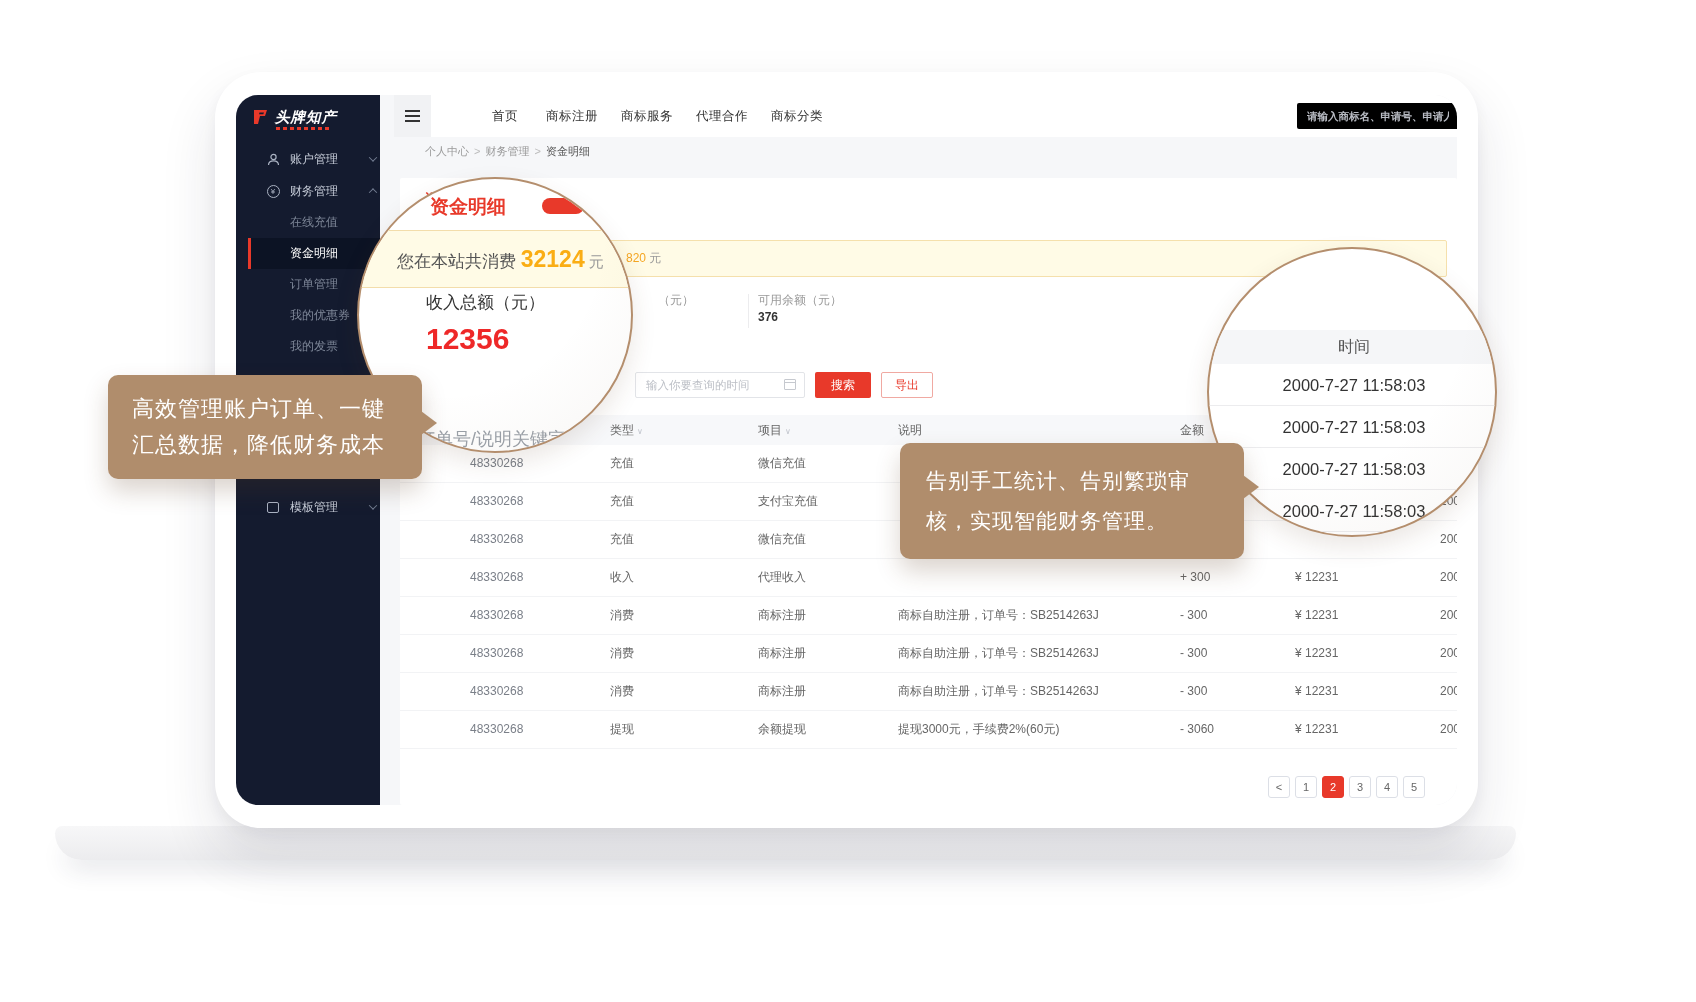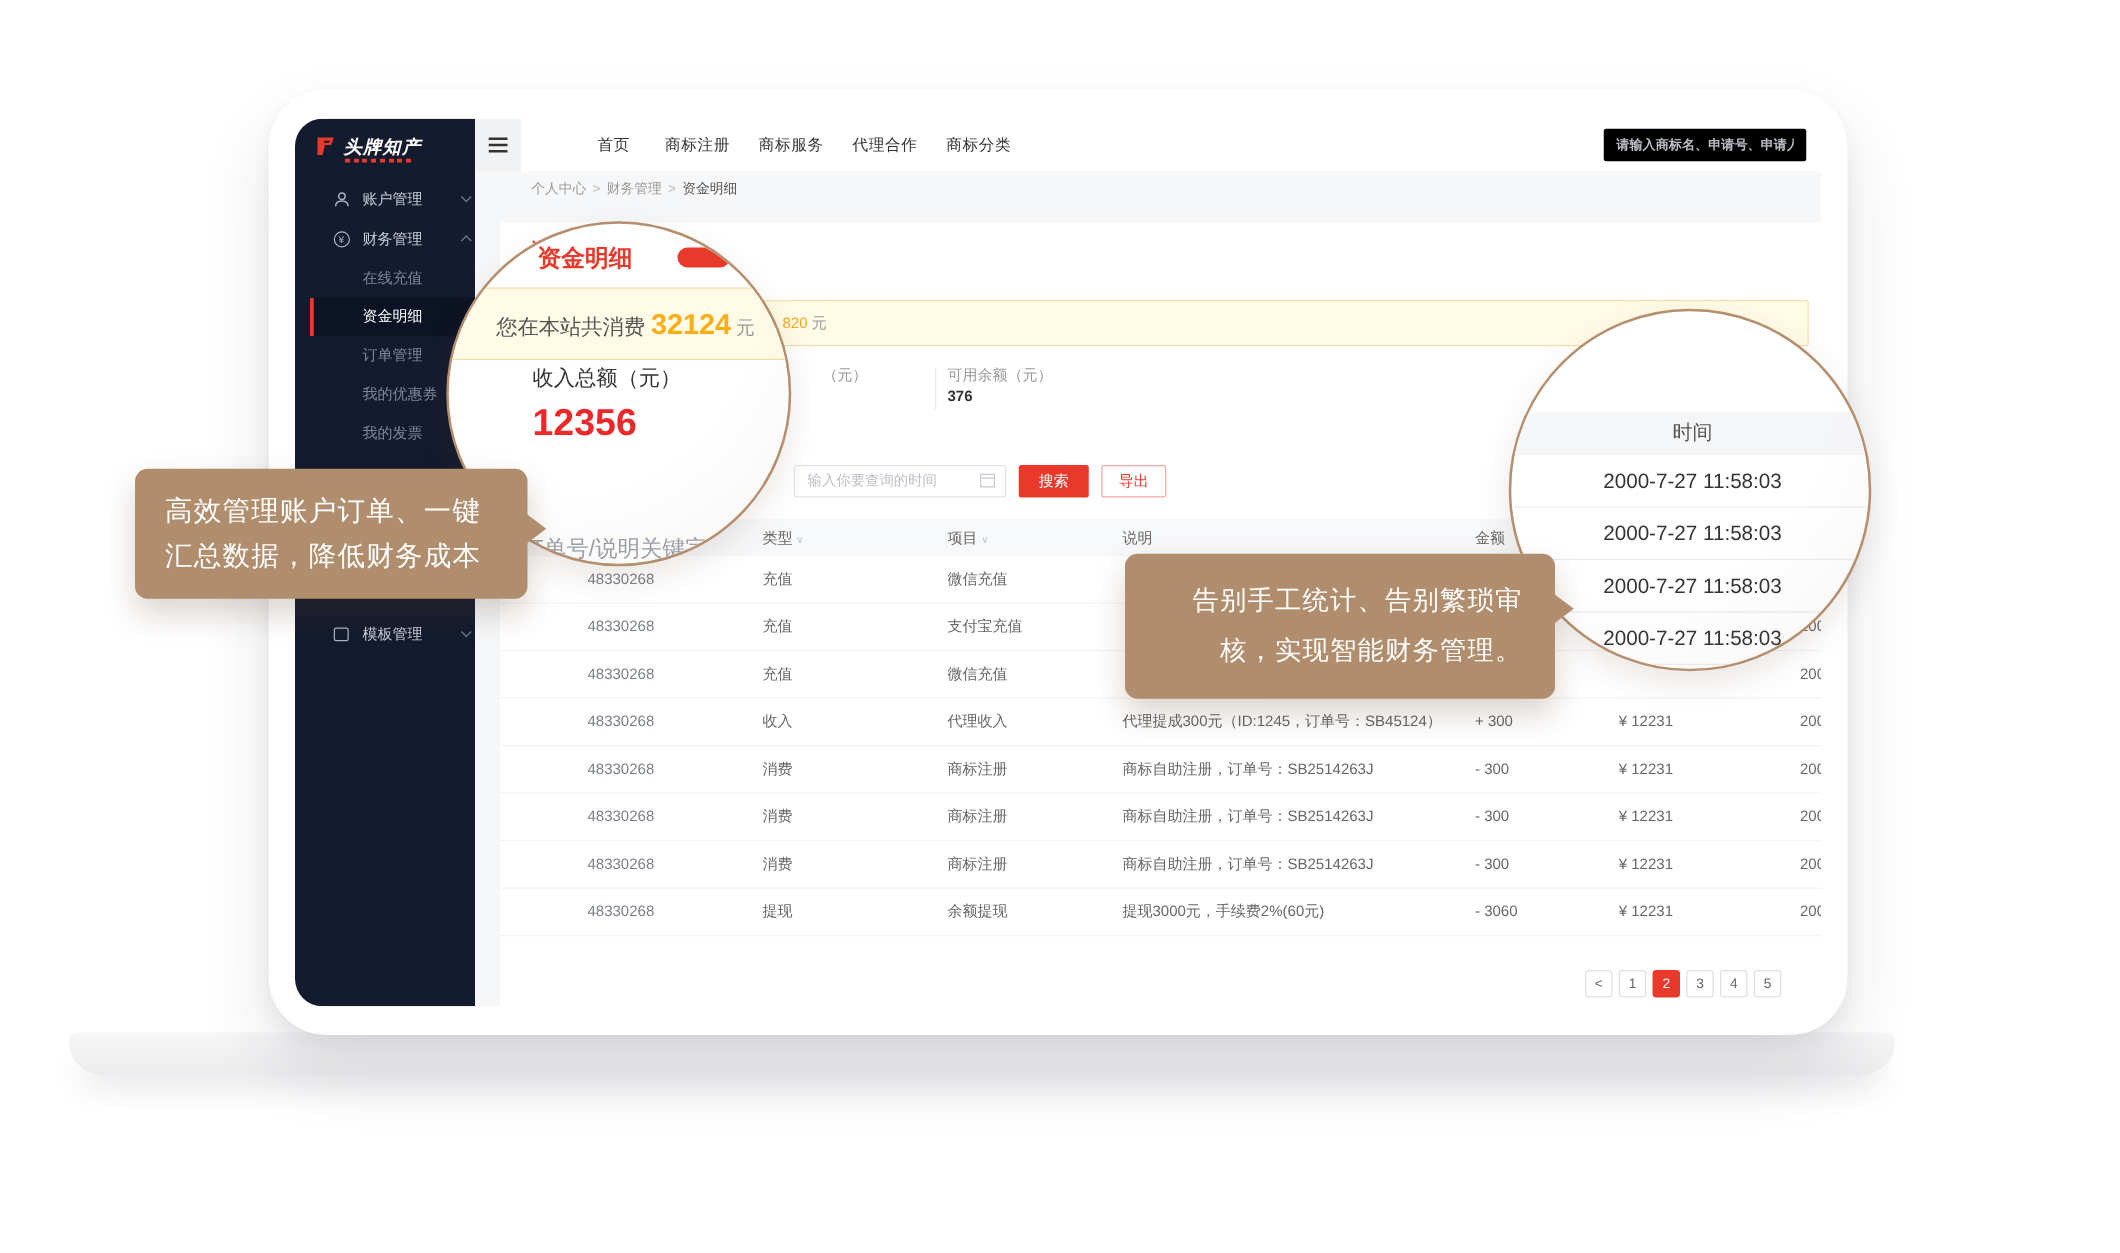--- a/index.html
+++ b/index.html
@@ -37,21 +37,21 @@
   .s-sub { height:31px; color:#7e8798; font-size:12px; }
   .s-sub .s-label { position:absolute; left:42px; }
   .s-sub.active { background:#0c1324; color:#ffffff;
     box-shadow:inset 3px 0 0 #e8392a; }
   .fin-circle { width:13px; height:13px; border:1.2px solid #aab2c2; border-radius:50%;
     color:#aab2c2; font-size:8px; line-height:11px; text-align:center; }
   .tpl-rect { width:12px; height:11px; border:1.2px solid #aab2c2; border-radius:2px; }
 
   
   .main { position:relative; flex:1; background:#f6f7f9; }
-  .navbar { position:absolute; left:0; top:0; right:0; height:42px; background:#fff; }
+  .navbar { position:absolute; left:14px; top:0; right:0; height:42px; background:#fff; }
   .burger { position:absolute; left:0; top:0; width:37px; height:42px; background:#f1f2f4;
     display:flex; flex-direction:column; justify-content:center; align-items:center;
     gap:3px; cursor:pointer; }
   .burger i { display:block; width:15px; height:2px; background:#333; }
   .nav-link { position:absolute; top:0; line-height:42px; font-size:12.5px; color:#333;
     cursor:pointer; letter-spacing:0.5px; }
   .search-input { position:absolute; left:903px; top:8px; width:162px; height:26px;
     background:#000000; border:none; border-radius:2px; font-size:10.5px; color:#888;
     padding:0 10px; outline:none;
     font-family:"Liberation Sans","DejaVu Sans",sans-serif;font-weight:bold; }
@@ -158,21 +158,21 @@
   .callout { position:absolute; background:#b08d6c; border-radius:10px; color:#fff;
     z-index:6; box-shadow:0 12px 25px rgba(90,60,30,.22); }
   .callout:after { content:""; position:absolute; width:0; height:0;
     border-top:12px solid transparent; border-bottom:12px solid transparent;
     border-left:16px solid #b08d6c; right:-15px; }
   .callout1 { left:108px; top:375px; width:314px; padding:16px 24px; }
   .callout1:after { top:36px; }
   .callout1 .callout-text { font-size:22px; line-height:36px; letter-spacing:1px; }
   .callout2 { left:900px; top:443px; width:344px; padding:18px 26px; }
   .callout2:after { top:32px; }
-  .callout2 .callout-text { font-size:21px; line-height:40px; letter-spacing:1px;text-align:right; }
+  .callout2 .callout-text { font-size:21px; line-height:40px; letter-spacing:1px; }
 </style>
 </head>
 <body>
 
 <div class="stage">
   <div class="laptop-base"></div>
 
   <div class="frame">
     <div class="screen">
 
@@ -300,21 +300,20 @@
                 <div class="cell c-project">微信充值</div>
                 <div class="cell c-desc"></div>
                 <div class="cell c-amount"></div>
                 <div class="cell c-balance"></div>
                 <div class="cell c-time">2000-7-27 11:58:03</div>
               </div>
               <div class="t-row">
                 <div class="cell c-order">48330268</div>
                 <div class="cell c-type">收入</div>
                 <div class="cell c-project">代理收入</div>
-                <div class="cell c-desc">代理提成300元（ID:1245，订单号：SB45124）</div>
                 <div class="cell c-amount">+ 300</div>
                 <div class="cell c-balance">¥ 12231</div>
                 <div class="cell c-time">2000-7-27 11:58:03</div>
               </div>
               <div class="t-row">
                 <div class="cell c-order">48330268</div>
                 <div class="cell c-type">消费</div>
                 <div class="cell c-project">商标注册</div>
                 <div class="cell c-desc">商标自助注册，订单号：SB2514263J</div>
                 <div class="cell c-amount">- 300</div>

